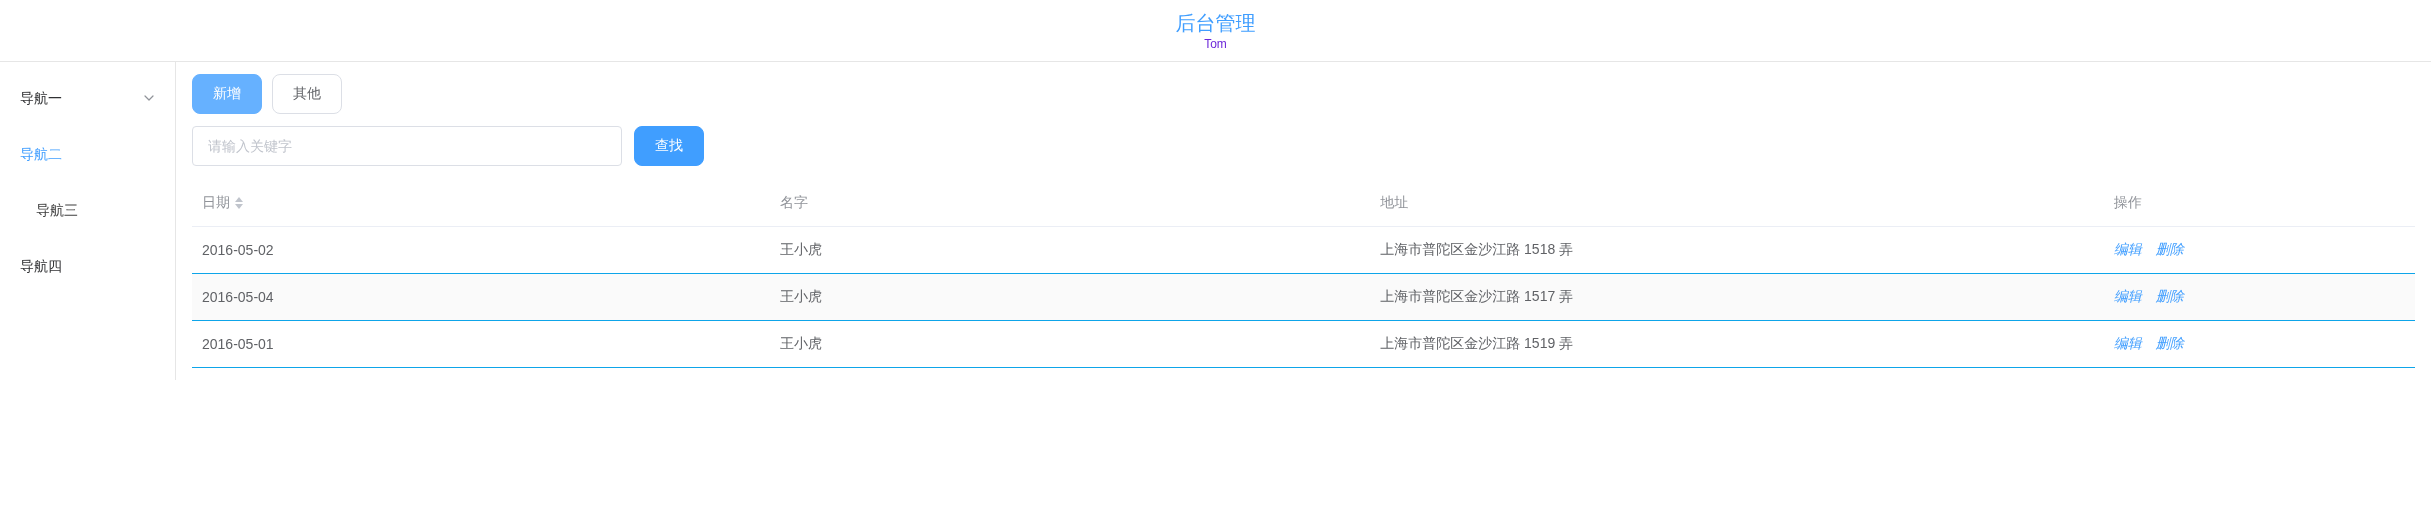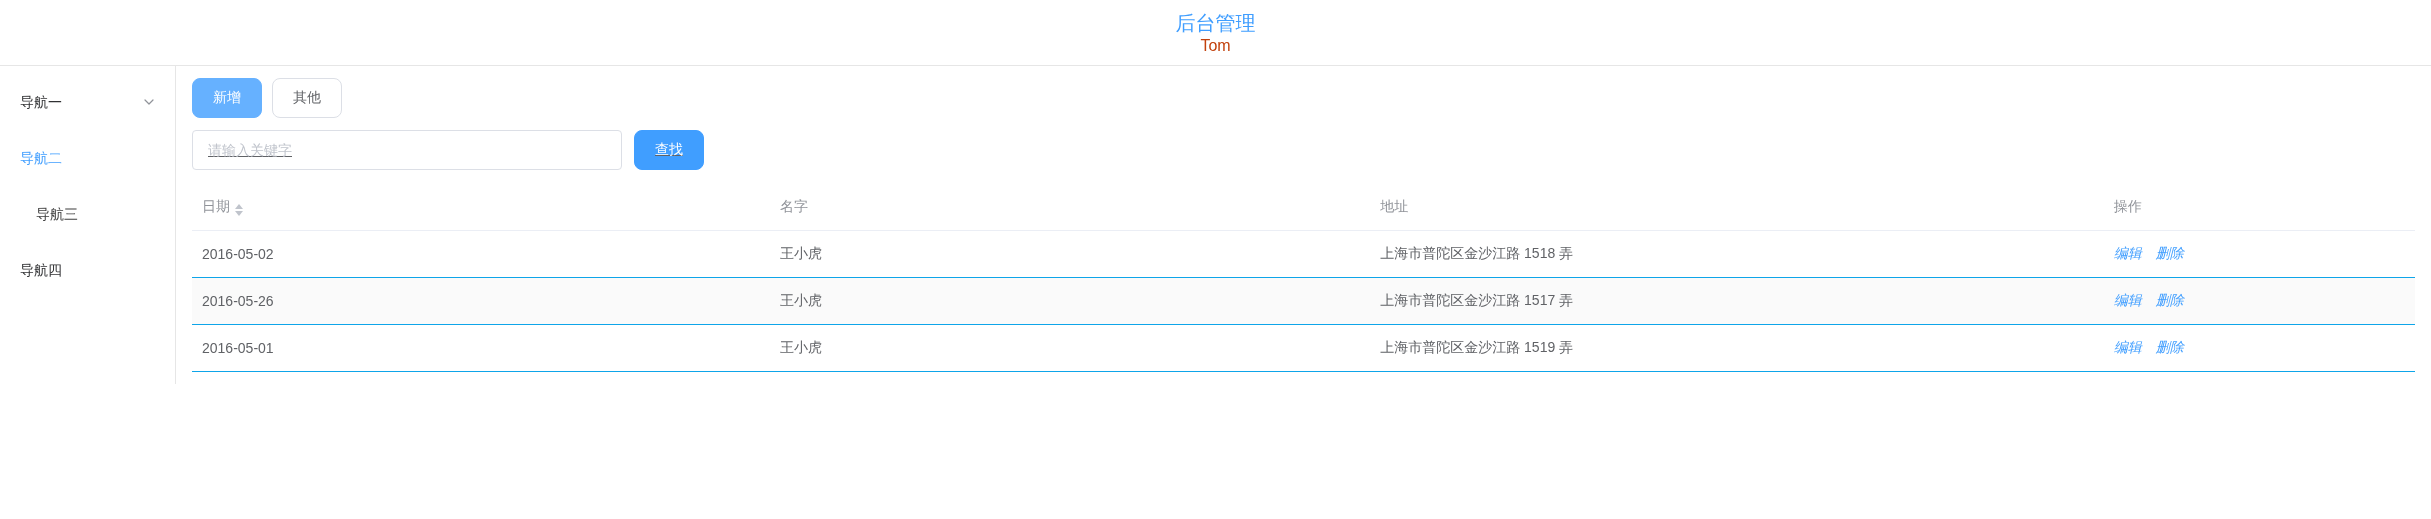--- a/index.html
+++ b/index.html
@@ -1,49 +1,49 @@
 <!DOCTYPE html>
 <html><head>
   <meta charset="utf-8">
   <style>
     * { margin: 0; padding: 0; box-sizing: border-box; }
     body { font-family: "Helvetica Neue", Helvetica, "PingFang SC", "Hiragino Sans GB", "Microsoft YaHei", Arial, sans-serif; font-size: 14px; color: #606266; background: #fff; }
     
     .header { display: flex; align-items: center; justify-content: space-between; padding: 10px 20px; border-bottom: 1px solid #e6e6e6; background: #fff; flex-direction: column; }
     .header-title { color: #409EFF; font-size: 20px; font-weight: 500; }
-    .header-user { color: #c2410c; font-size: 16px; }
+    .header-user { color: #6d28d9; font-size: 12px; }
     
     .container { display: flex; }
     
     .sidebar { width: 175px; flex-shrink: 0; padding-top: 8px; }
     .sidebar-item { display: flex; align-items: center; justify-content: space-between; padding: 0 20px; height: 56px; line-height: 56px; font-size: 14px; color: #303133; cursor: pointer; }
     .sidebar-item.active { color: #409EFF; }
     .sidebar-item.disabled { color: #404040; cursor: not-allowed; margin-left: 16px; }
     .caret { display: inline-block; transition: transform .3s; }
     .caret svg { width: 12px; height: 12px; display: block; }
     
     .main { flex: 1; padding: 12px 16px; border-left: 1px solid #e6e6e6; min-width: 0; }
     
     .btn-row { display: flex; gap: 10px; margin-bottom: 12px; }
     .btn { display: inline-flex; align-items: center; justify-content: center; height: 40px; padding: 0 20px; border-radius: 8px; font-size: 14px; cursor: pointer; border: 1px solid #dcdfe6; background: #fff; color: #606266; }
     .btn-primary { background: #409EFF; border-color: #409EFF; color: #fff; }
     .btn-primary.light { background: #66b1ff; border-color: #66b1ff; }
     
-    .search-row { display: flex; gap: 12px; margin-bottom: 14px; align-items: center; text-decoration: underline; }
+    .search-row { display: flex; gap: 12px; margin-bottom: 14px; align-items: center; }
     .input { height: 40px; border: 1px solid #dcdfe6; border-radius: 4px; padding: 0 15px; font-size: 14px; color: #606266; width: 430px; }
     .input::placeholder { color: #c0c4cc; }
     
     .table { width: 100%; border-collapse: collapse; table-layout: fixed; }
     .table th, .table td { text-align: left; padding: 14px 10px; font-size: 14px; }
     .table thead th { color: #909399; font-weight: 500; background: transparent; border-bottom: 1px solid #ebeef5; }
     .table tbody tr { border-bottom: 1px solid #0ea5e9; }
     .table tbody tr:nth-child(even) { background: #fafafa; }
     .table td { color: #606266; }
     
-    .th-sort { display: inline-flex; align-items: flex-end; gap: 4px;}
+    .th-sort { display: inline-flex; align-items: center; gap: 4px;}
     .sort-icons { display: inline-flex; flex-direction: column; line-height: 0; }
     .sort-icons svg { width: 10px; height: 6px; display: block; }
     
     .link { color: #409EFF; cursor: pointer; text-decoration: none; }
     .action-cell { display: flex; gap: 14px; font-style: italic; }
     
     .col-date { width: 26%; }
     .col-name { width: 27%; }
     .col-addr { width: 33%; }
     .col-op { width: 14%; }
@@ -121,21 +121,21 @@
           <td>王小虎</td>
           <td>上海市普陀区金沙江路 1518 弄</td>
           <td>
             <div class="action-cell">
               <a class="link">编辑</a>
               <a class="link">删除</a>
             </div>
           </td>
         </tr>
         <tr>
-          <td>2016-05-26</td>
+          <td>2016-05-04</td>
           <td>王小虎</td>
           <td>上海市普陀区金沙江路 1517 弄</td>
           <td>
             <div class="action-cell">
               <a class="link">编辑</a>
               <a class="link">删除</a>
             </div>
           </td>
         </tr>
         <tr>

